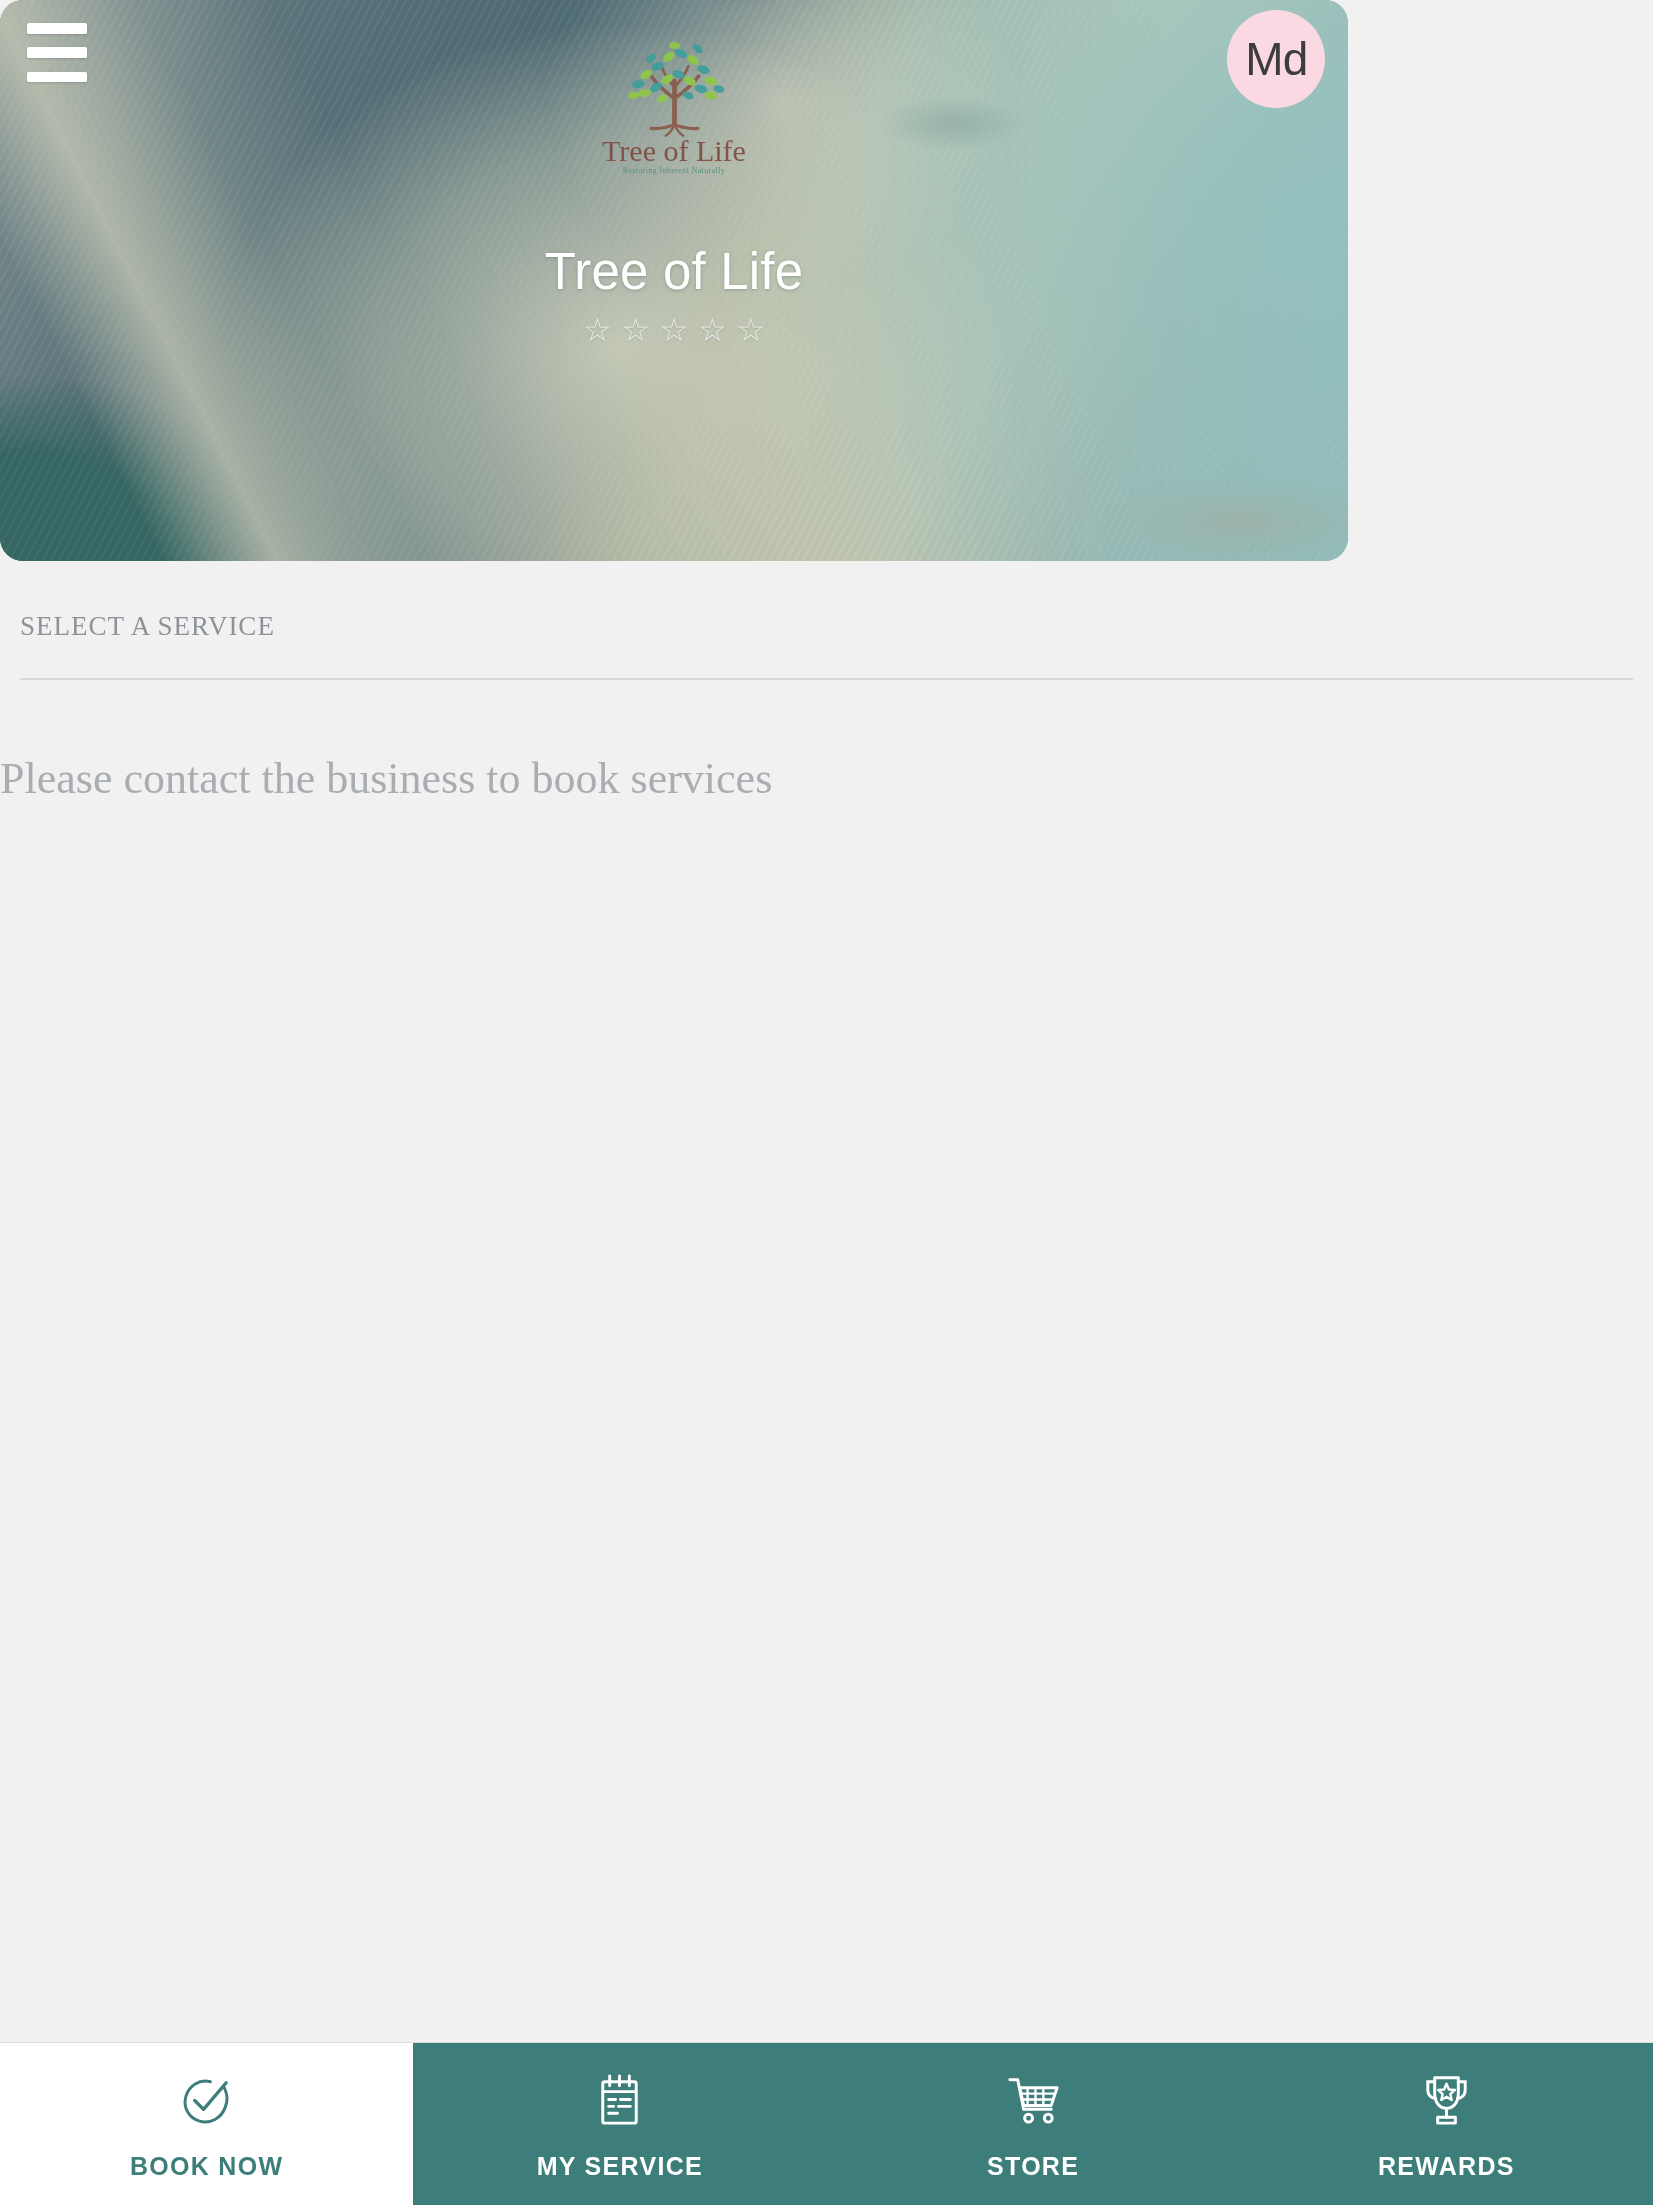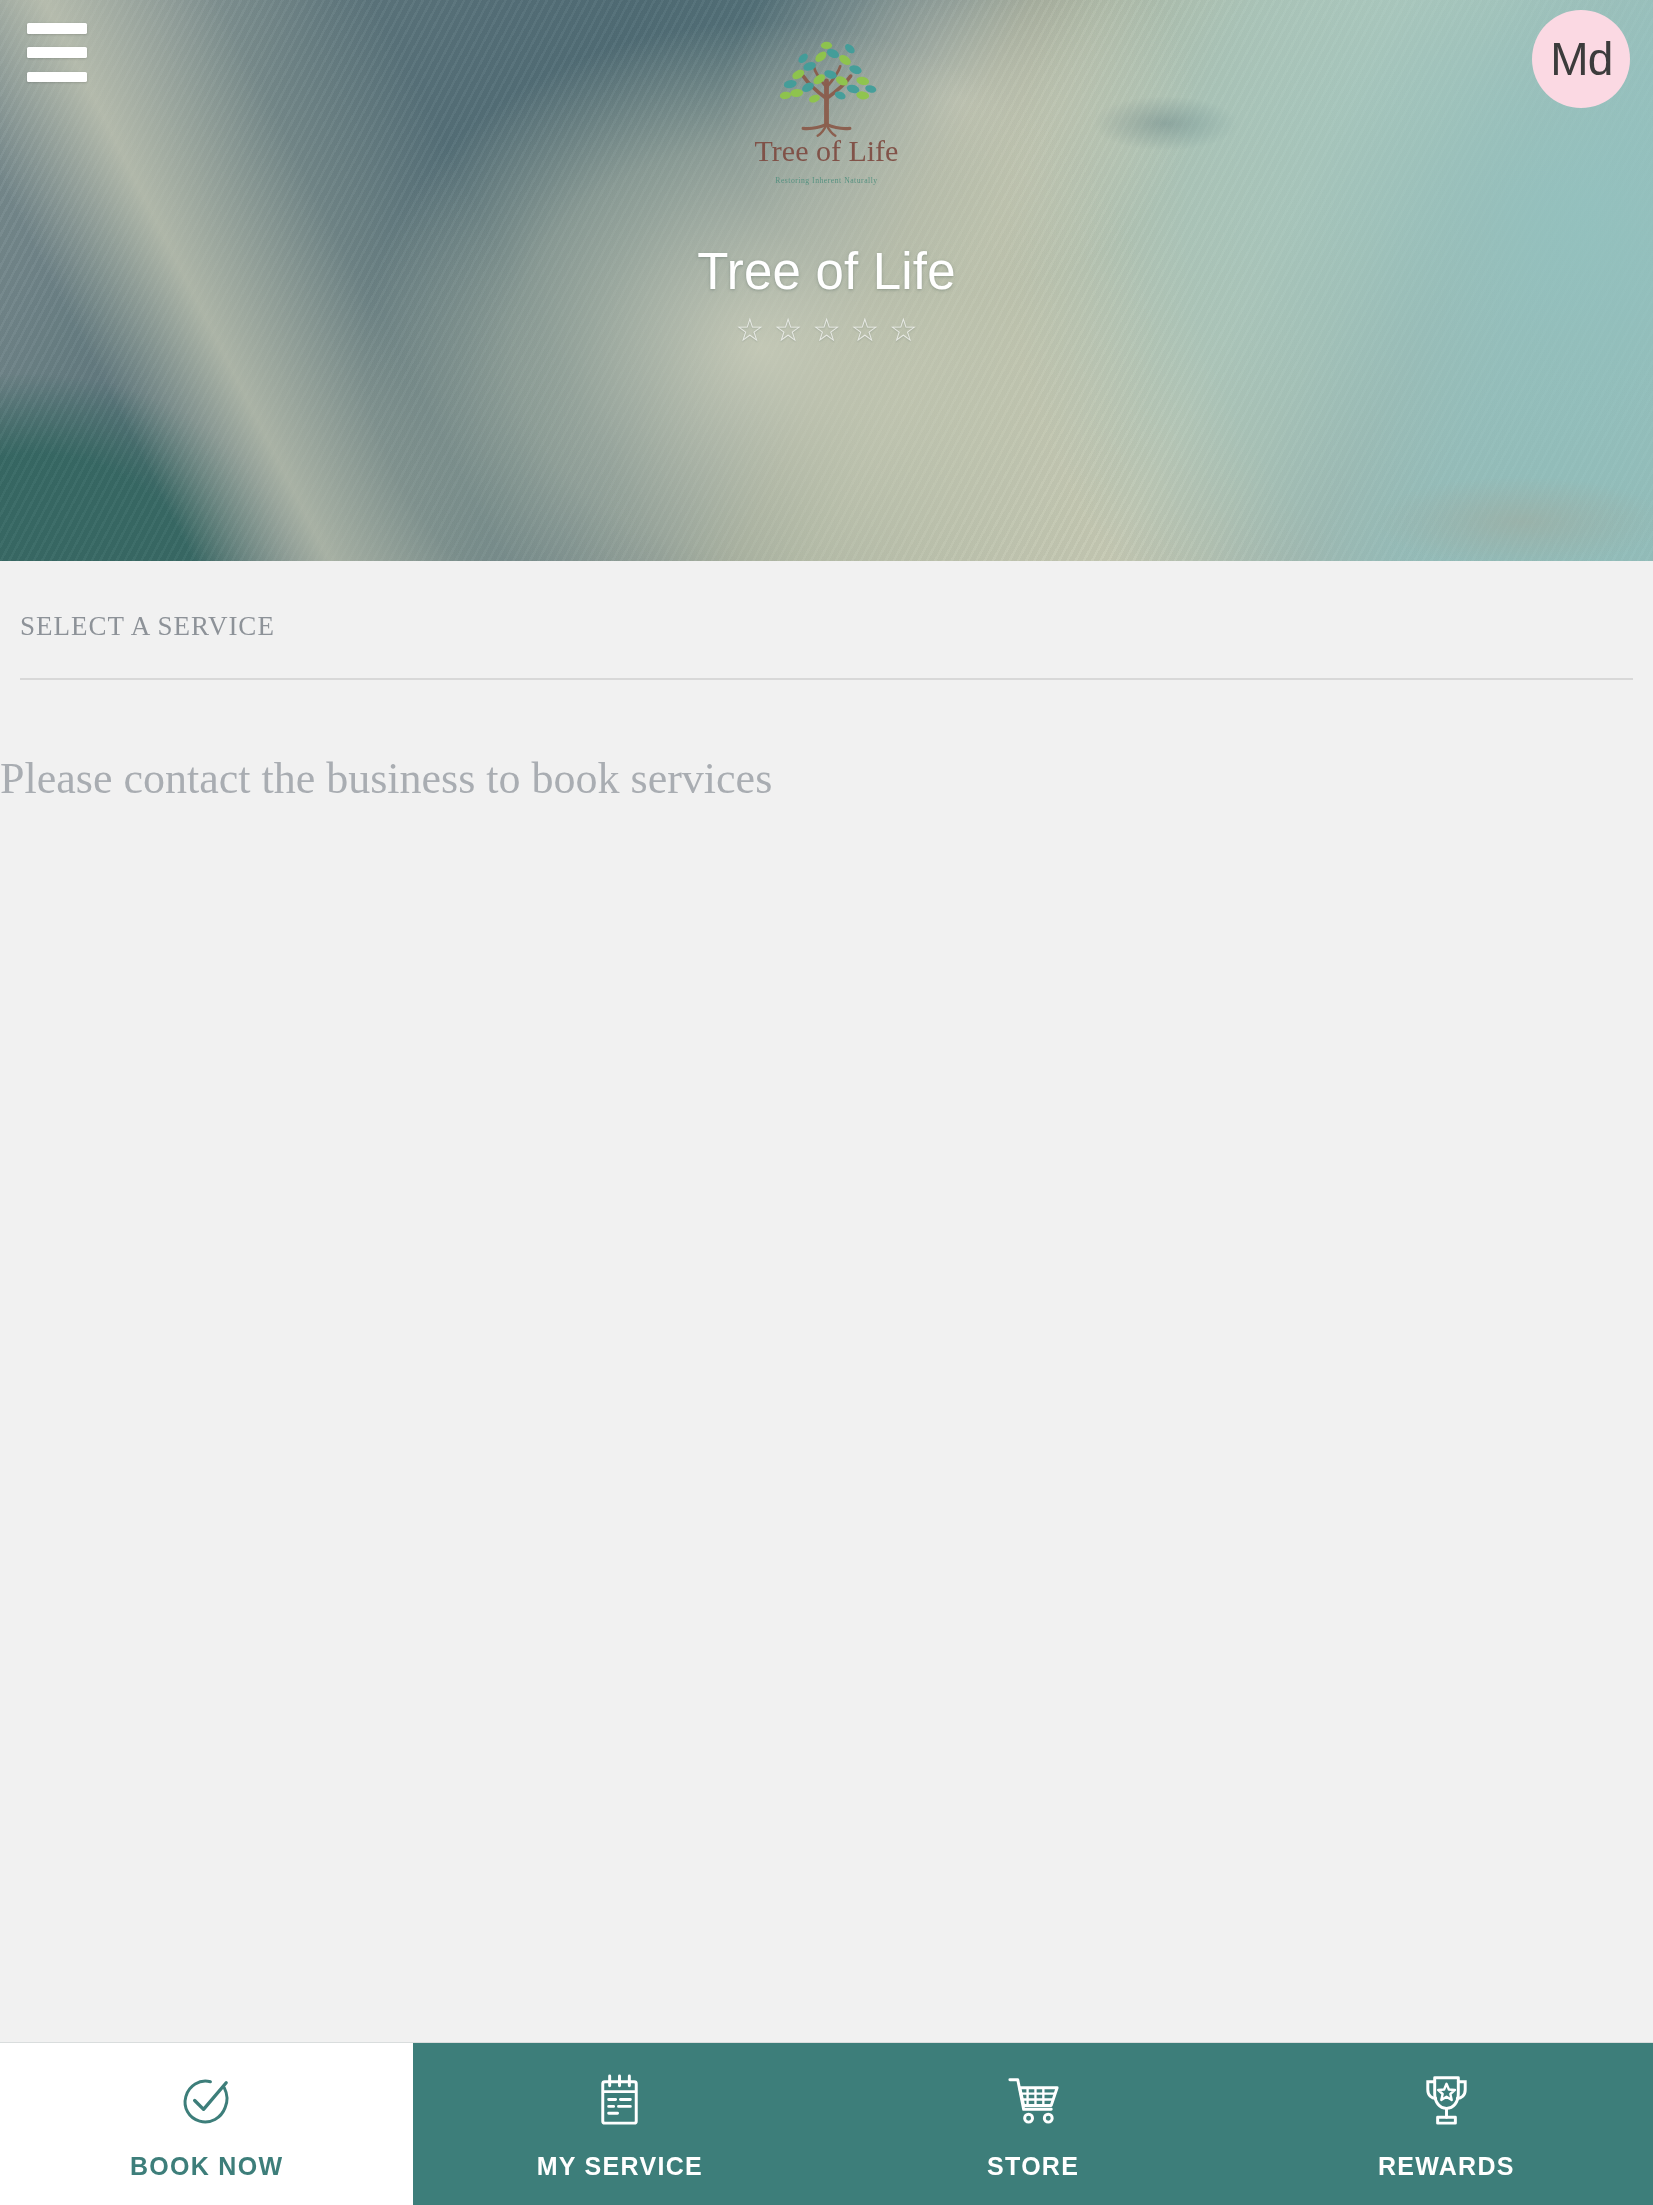--- a/index.html
+++ b/index.html
@@ -13,24 +13,25 @@
   .app {
     position:relative;
     width:1653px; height:2205px;
     display:flex; flex-direction:column;
     background:#f1f1f1;
   }
 
   
   .hero {
     position:relative;
-    width:1653px; height:561px;
+    width:1348px; height:561px;
     flex:0 0 561px;
     overflow:hidden;
     background:#9cc4c0;
+    border-radius:23px;
   }
   
   .hero-photo {
     position:absolute; inset:0;
     background:
       
       radial-gradient(ellipse 420px 339px at 2% 104%, #2e6460 0%, #2e6460 38%, rgba(46,100,96,0) 62%),
       
       linear-gradient(118deg,
           #7d8f92 0%,
@@ -113,21 +114,21 @@
     opacity:.92;
   }
   .hero-logo svg { display:block; }
   .logo-word {
     margin-top:-3.2px;
     font-family:"Liberation Serif", serif;
     font-size:30px; color:#7e4b41; line-height:1;
   }
   .logo-tag {
     font-family:"Liberation Serif", serif;
-    font-size:7.7px; color:#4e8f7d; letter-spacing:0.5px; margin-top:10px;
+    font-size:7.7px; color:#4e8f7d; letter-spacing:0.5px; margin-top:0;
   }
 
   .hero-center {
     position:absolute; z-index:7;
     left:0; right:0; top:242px;
     display:flex; flex-direction:column; align-items:center;
   }
   .hero-title {
     font-size:51px; color:#ffffff; font-weight:400;
     text-shadow:0 0.8px 3.2px rgba(60,80,75,.35);

